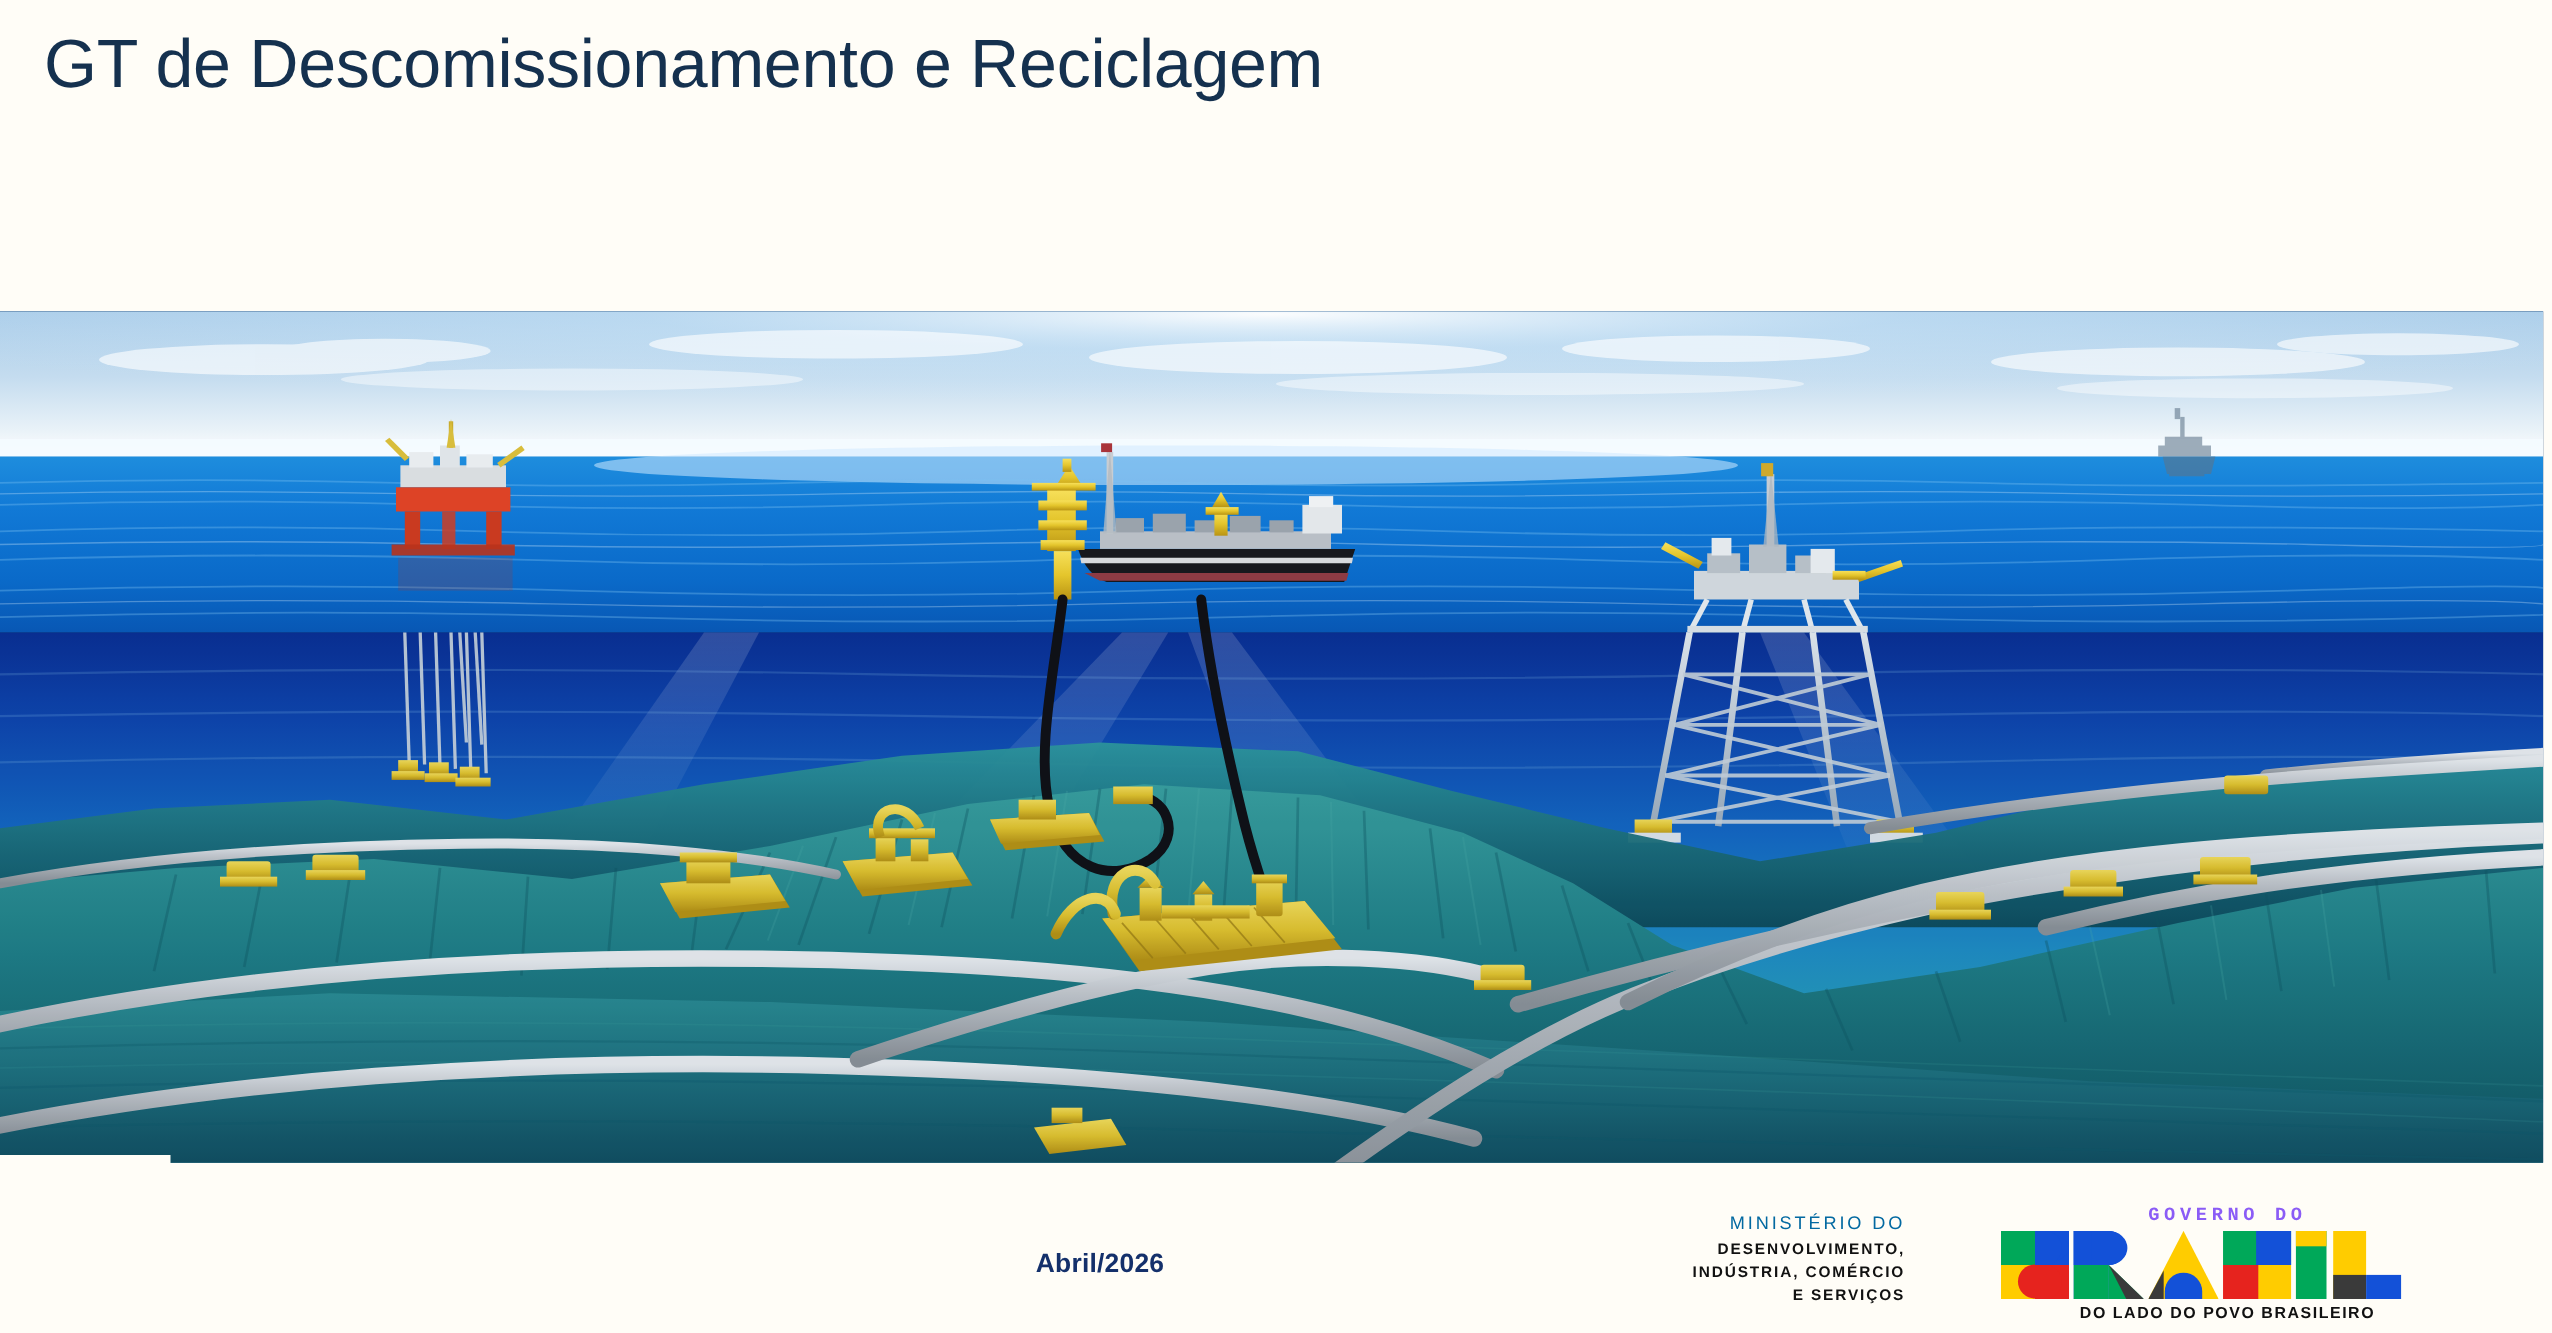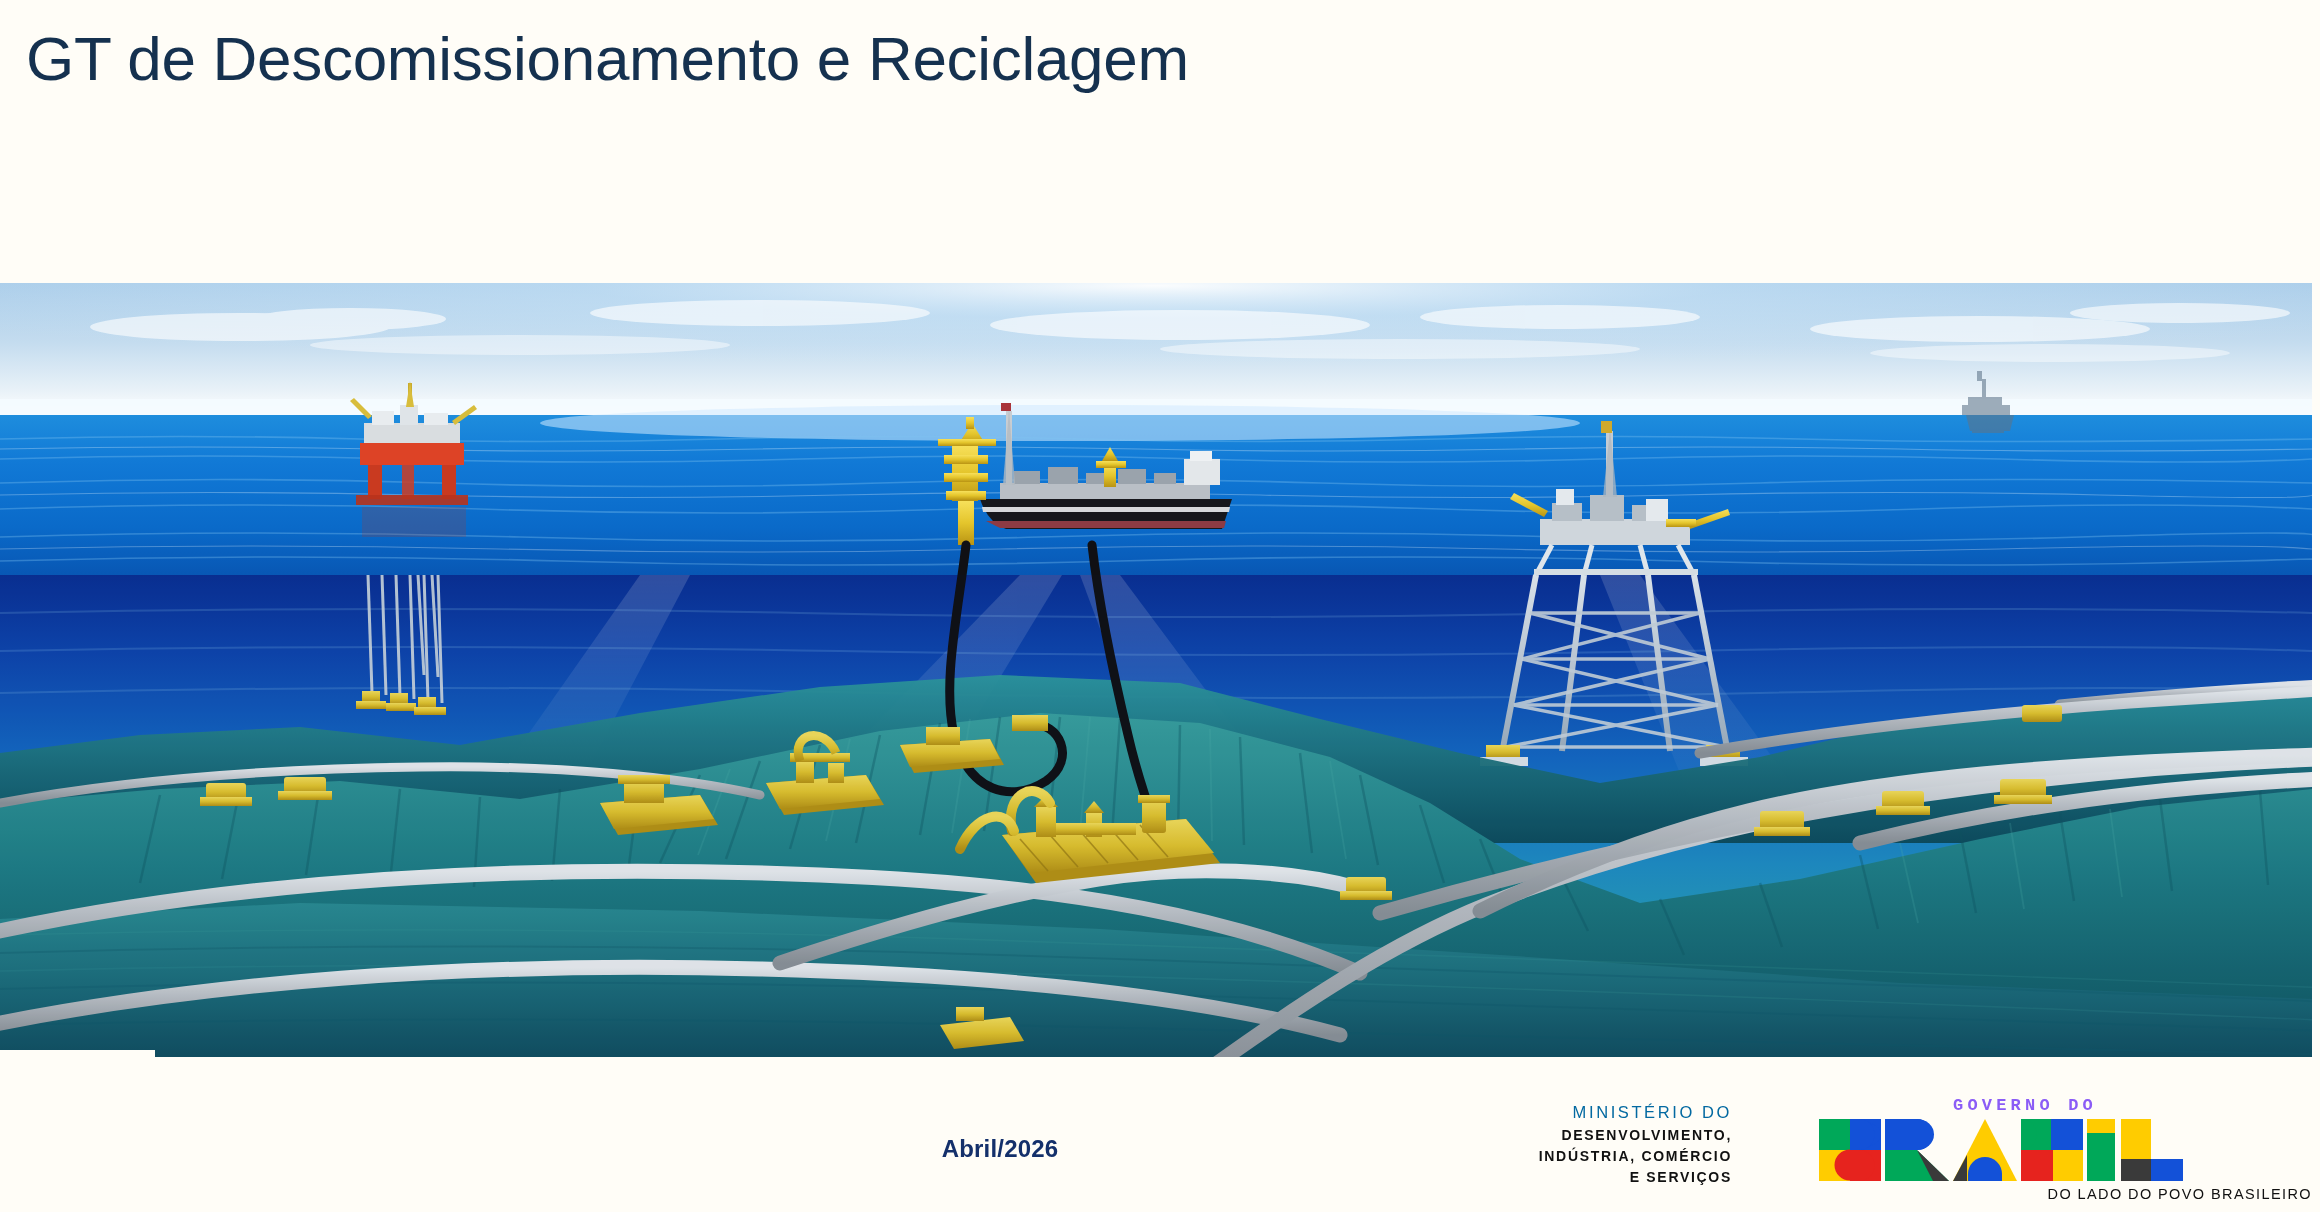--- a/index.html
+++ b/index.html
@@ -13,21 +13,21 @@
     position: relative;
     width: 2320px; height: 1212px;
     background: #fffdf7;
   }
 
   
   .title-block {
     position: absolute;
     left: 0; top: 22px;
     width: 1500px;
-    padding-left: 26px;
+    padding-left: 40px;
     color: #15314f;
     font-size: 62px;
     line-height: 1.18;
     font-weight: 400;
     letter-spacing: -0.3px;
   }
   .title-line1 { display: block; text-align: left; }
   .title-line2 { display: block; text-align: left; padding-left: 142px; }
   .title-italic { font-style: italic; }
 
@@ -90,23 +90,23 @@
   .gov-top {
     text-align: center;
     font-size: 17px;
     font-weight: bold;
     letter-spacing: 4.2px;
     color: #8b5cf6;
     margin-bottom: 2px;
     font-family: Liberation Mono, monospace;
   }
   .gov-bottom {
-    text-align: right;
+    text-align: center;
     font-size: 14.5px;
-    font-weight: normal;
+    font-weight: bold;
     letter-spacing: 1.4px;
     color: #111;
     margin-top: 3px;
   }
   .brasil-wordmark { display:block; margin: 0 auto; }
 </style>
 </head>
 <body>
 
 <div class="slide">

